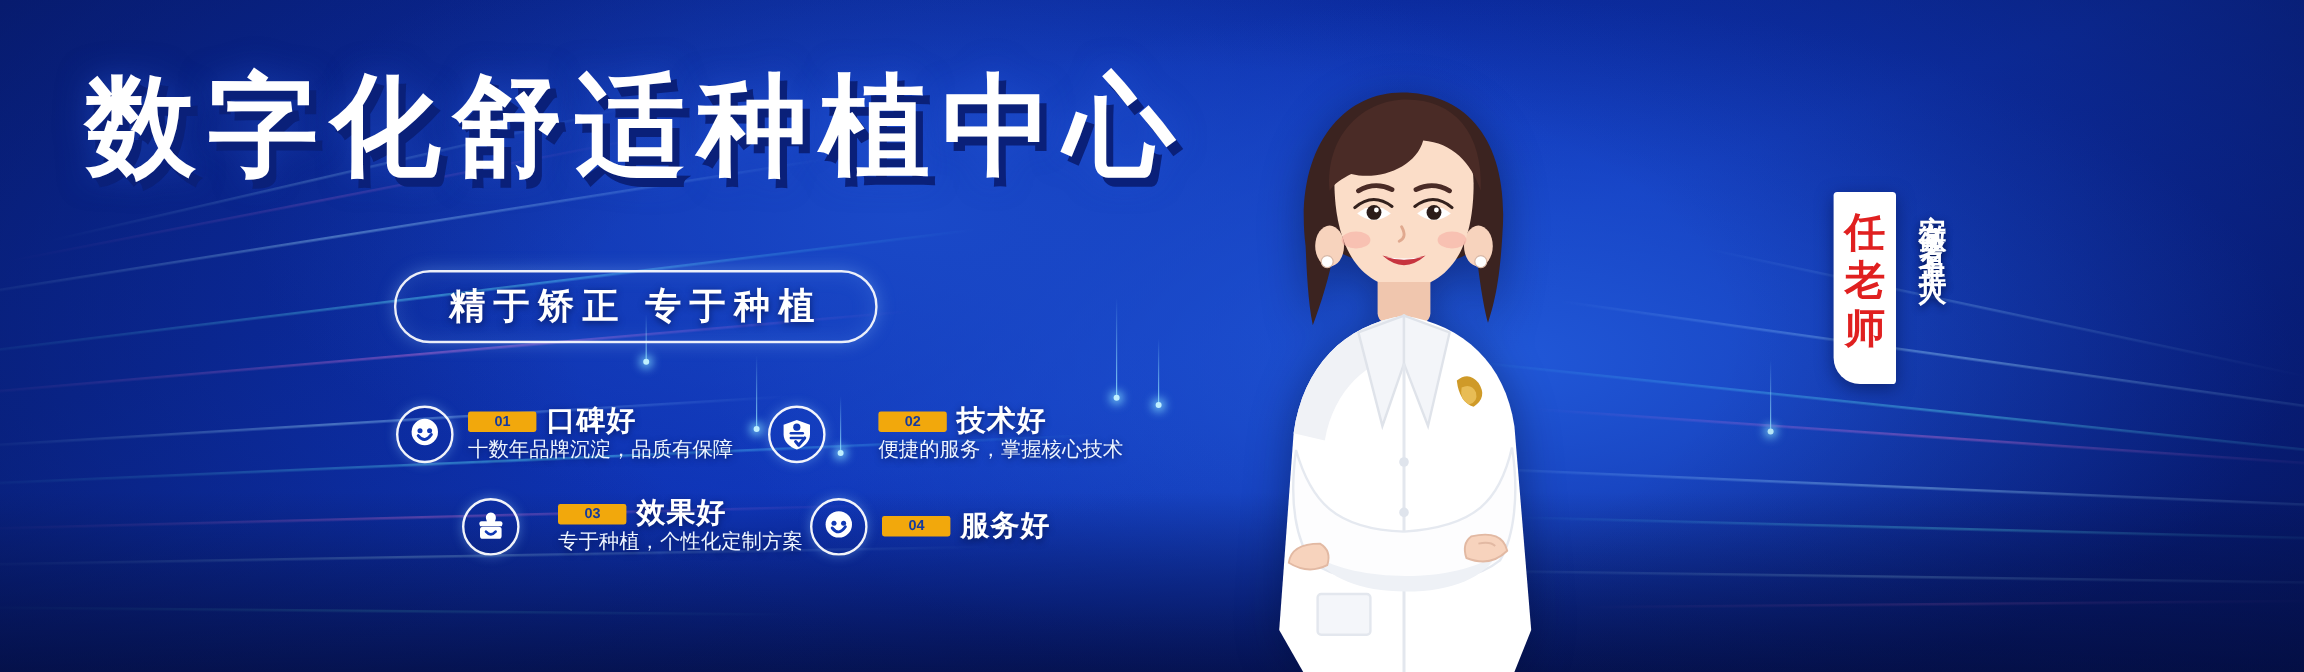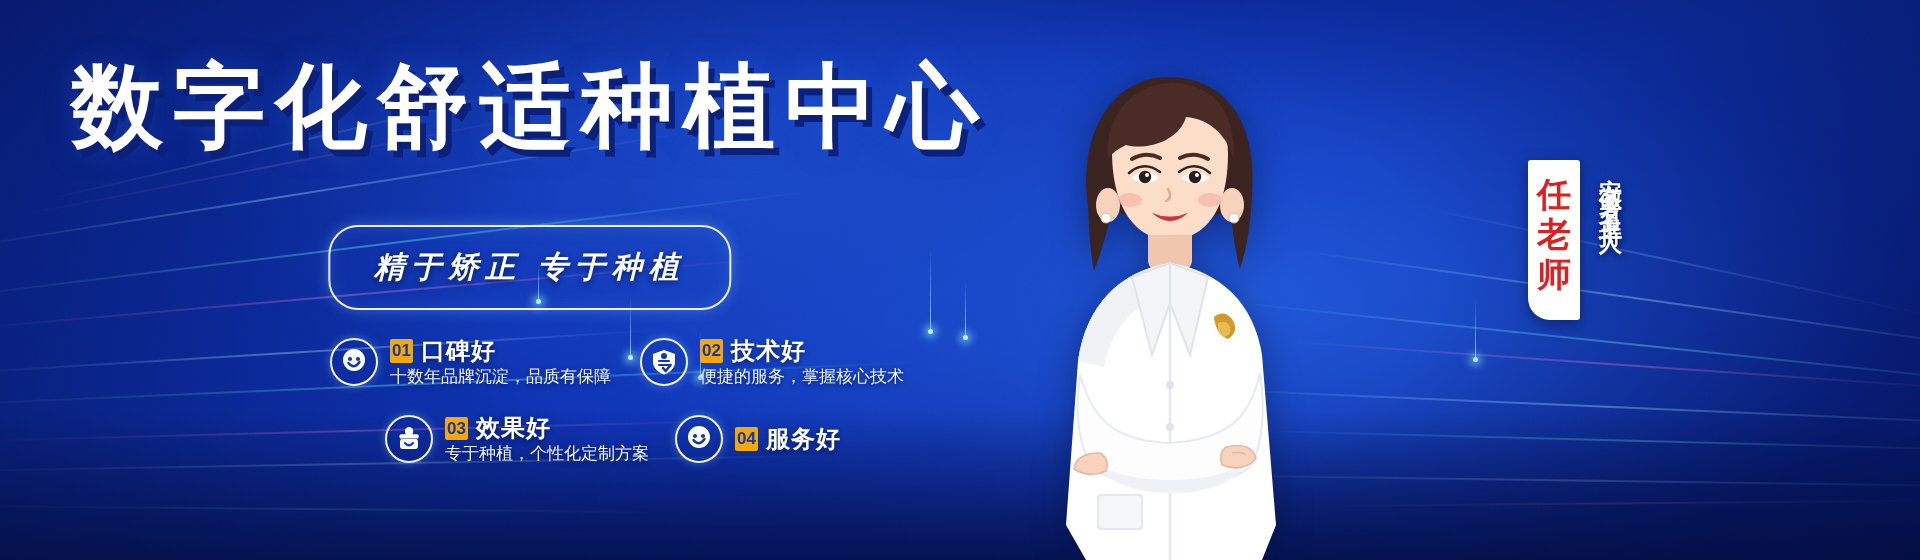--- a/index.html
+++ b/index.html
@@ -31,43 +31,42 @@
   .content{position:absolute;left:0;top:0;width:1060px;height:508px;}
   .title{
     position:absolute;left:0;right:0;top:58px;text-align:center;
     font-size:92px;font-weight:bold;color:#fff;letter-spacing:10px;
     text-shadow:6px 7px 0 #0a2079, 0 0 26px rgba(40,90,220,.5);
     white-space:nowrap;line-height:1.05;
   }
   .subpill{
     position:absolute;top:225px;left:50%;transform:translateX(-50%);
     border:2px solid rgba(255,255,255,.92);border-radius:30px;
-    padding:20px 44px;font-size:30px;letter-spacing:7px;color:#fff;font-weight:bold;
+    padding:8px 44px;font-size:30px;letter-spacing:7px;color:#fff;font-weight:bold;
     text-shadow:0 2px 6px rgba(5,20,80,.8);white-space:nowrap;
     box-shadow:0 0 14px rgba(150,200,255,.35), inset 0 0 18px rgba(120,180,255,.18);
-    font-style:italic;
   }
   .features{position:absolute;left:330px;top:336px;width:700px;}
   .frow{display:flex;}
   .frow + .frow{margin-top:26px;}
   .feat{display:flex;align-items:center;}
-  .feat.f1{width:310px;} .feat.f2{width:330px;}
-  .feat.f3{width:290px;margin-left:55px;} .feat.f4{width:330px;}
+  .feat.f1{width:310px;} .feat.f2{width:330px;gap:32px;}
+  .feat.f3{width:290px;margin-left:55px;gap:20px;} .feat.f4{width:330px;}
   .ficon{width:48px;height:48px;flex:0 0 48px;border:2px solid rgba(255,255,255,.95);border-radius:50%;
      display:flex;align-items:center;justify-content:center;margin-right:12px;
      box-shadow:0 0 10px rgba(140,200,255,.4);}
   .ficon svg{display:block;}
   .ftxt{line-height:1.25;}
   .fhead{display:flex;align-items:center;white-space:nowrap;}
-  .badge{background:#f2a80c;color:#143a9e;font-size:17px;font-weight:bold;
-     padding:1px 2px;border-radius:2px;margin-right:8px;letter-spacing:0;line-height:1.25;}
+  .badge{background:#f2a80c;color:#143a9e;font-size:12px;font-weight:bold;
+     padding:1px 22px;border-radius:2px;margin-right:8px;letter-spacing:0;line-height:1.25;}
   .fname{font-size:24px;font-weight:bold;color:#fff;letter-spacing:1px;
      text-shadow:0 2px 5px rgba(5,20,80,.75);}
   .fdesc{font-size:17px;color:#eef5ff;margin-top:2px;white-space:nowrap;
-     text-shadow:0 2px 5px rgba(5,20,80,.75);}
+     text-shadow:0 2px 5px rgba(5,20,80,.75);font-family:Liberation Mono, monospace;}
 
   
   .doctor{position:absolute;left:1000px;bottom:0;width:330px;height:505px;}
   .doctor svg{display:block;filter:drop-shadow(0 6px 18px rgba(2,10,50,.45));}
 
   
   .tagwrap{position:absolute;left:1528px;top:160px;display:flex;align-items:flex-start;}
   .redtag{
     width:52px;padding:14px 0 26px;background:#fff;border-radius:3px 3px 3px 22px;
     box-shadow:0 4px 14px rgba(3,12,60,.5);text-align:center;

